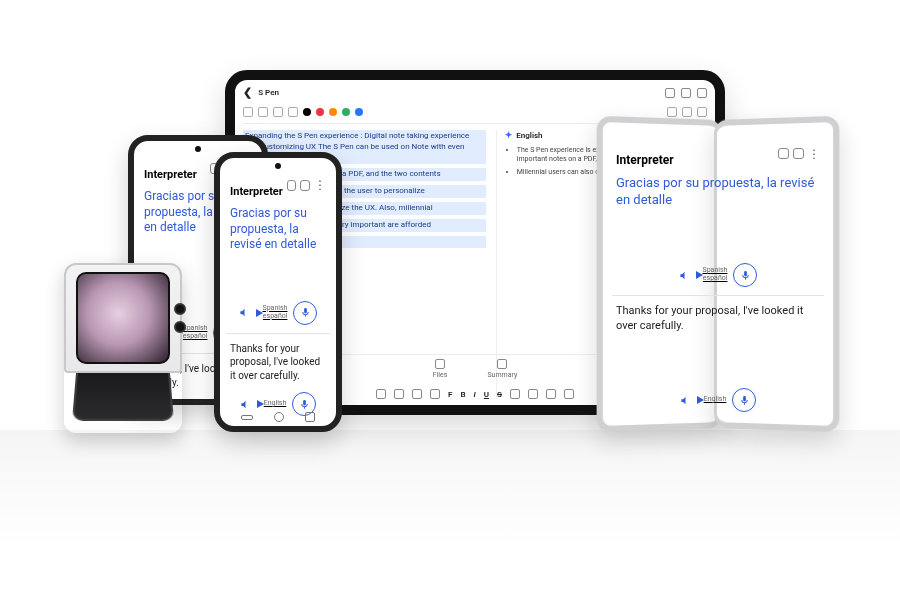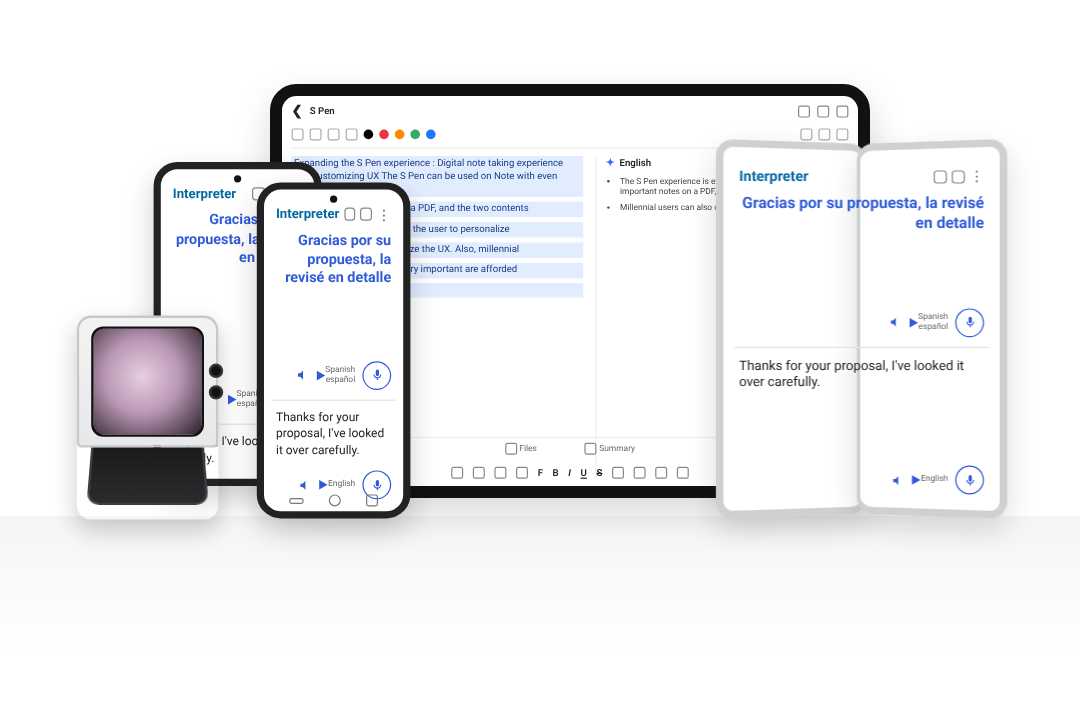--- a/index.html
+++ b/index.html
@@ -81,21 +81,21 @@
   }
   .summary-title .sparkle { color:#3b6aff; font-size: 9px; }
   .summary-col ul { list-style: disc; padding-left: 12px; }
   .summary-col li { font-size: 7px; color:#444; line-height: 1.3; margin-bottom: 4px; }
   .tablet-tabs {
     position:absolute; left:0; right:0; bottom:26px;
     display:flex; justify-content:center; gap:40px;
     font-size:7px; color:#666;
     border-top:1px solid #eee; padding-top:4px;
   }
-  .tablet-tabs .tab { display:flex; flex-direction:row; align-items:center; gap:2px; }
+  .tablet-tabs .tab { display:flex; flex-direction:column; align-items:center; gap:2px; }
   .tablet-tabs .tabicon { width:10px; height:10px; border:1px solid #888; border-radius:2px; }
   .tablet-footer {
     position:absolute; left:0; right:0; bottom:6px;
     display:flex; justify-content:center; align-items:center; gap:8px;
     font-size:8px; font-weight:600; color:#222;
   }
   .tablet-footer .ficon {
     width:10px; height:10px; display:inline-block; border:1px solid #888; border-radius:2px;
   }
 
@@ -111,31 +111,31 @@
     position:absolute; top:5px; left:50%; transform:translateX(-50%);
     width:6px; height:6px; background:#111; border-radius:50%;
   }
   .phone-inner {
     position:absolute; inset:0;
     padding: 14px 10px 10px 10px;
     display:flex; flex-direction:column;
     font-size: 9px;
   }
   .app-title-row { display:flex; align-items:center; gap:4px; }
-  .app-title { font-weight:700; color:#0369a1; font-size: 11px; flex:1; }
+  .app-title { font-weight:700; color:#000000; font-size: 11px; flex:1;margin-top:13px; }
   .title-icon { width:11px; height:11px; border:1px solid #888; border-radius:3px; }
   .kebab { font-size:12px; color:#555; line-height:1; }
   .translated {
-    color:#2f5bd8; font-weight:700; font-size: 12px; line-height:1.3;
+    color:#2f5bd8; font-weight:400; font-size: 12px; line-height:1.3;
     margin-top: 8px;
-    text-align: right;
   }
   .controls-row {
-    display:flex; align-items:center; justify-content:flex-end;
+    display:flex; align-items:center; justify-content:center;
     margin-top: auto;
+    text-decoration: underline;
   }
   .speaker-play { display:flex; align-items:center; gap:6px; color:#2f5bd8; }
   .speaker-play .spk { width:11px; height:11px; }
   .speaker-play .play { width:0; height:0; border-left:7px solid #2f5bd8; border-top:4px solid transparent; border-bottom:4px solid transparent; }
   .lang-mic { display:flex; align-items:center; gap:6px; }
   .lang-label { font-size:7px; color:#666; text-align:right; line-height:1.1; }
   .mic-btn {
     width:24px; height:24px; border:1.5px solid #2f5bd8; border-radius:50%;
     display:flex; align-items:center; justify-content:center;
   }

